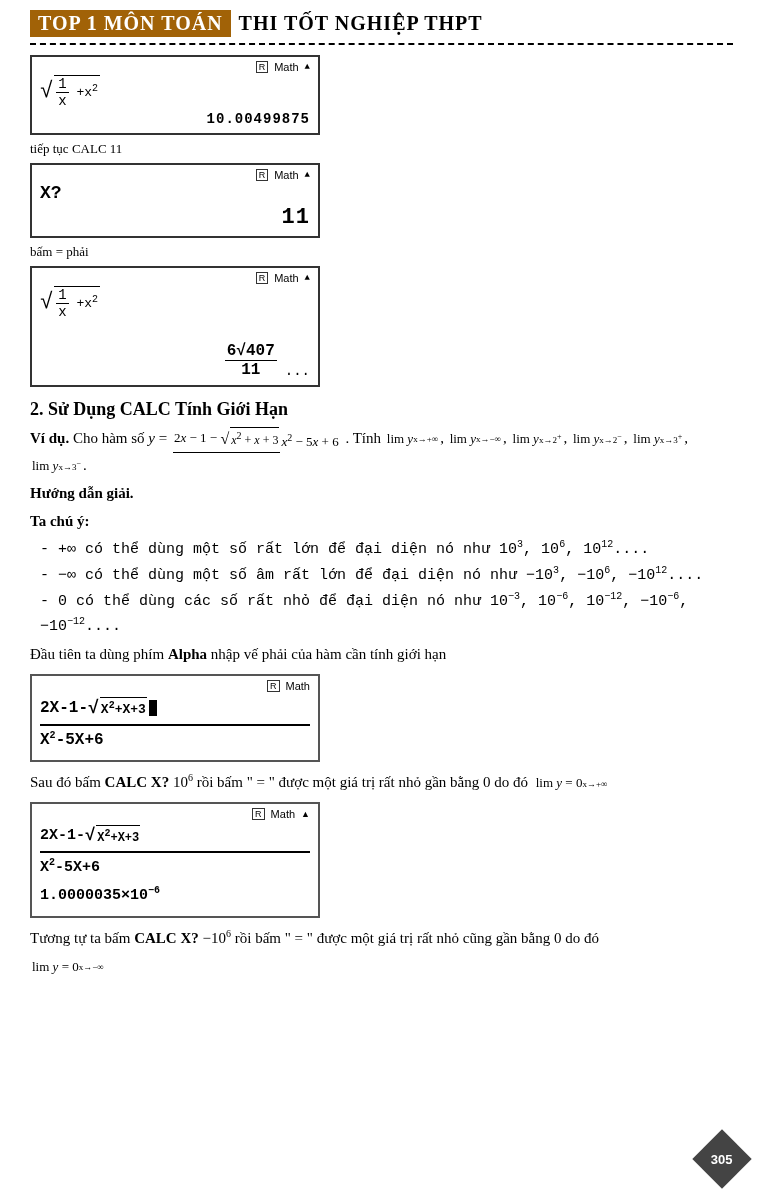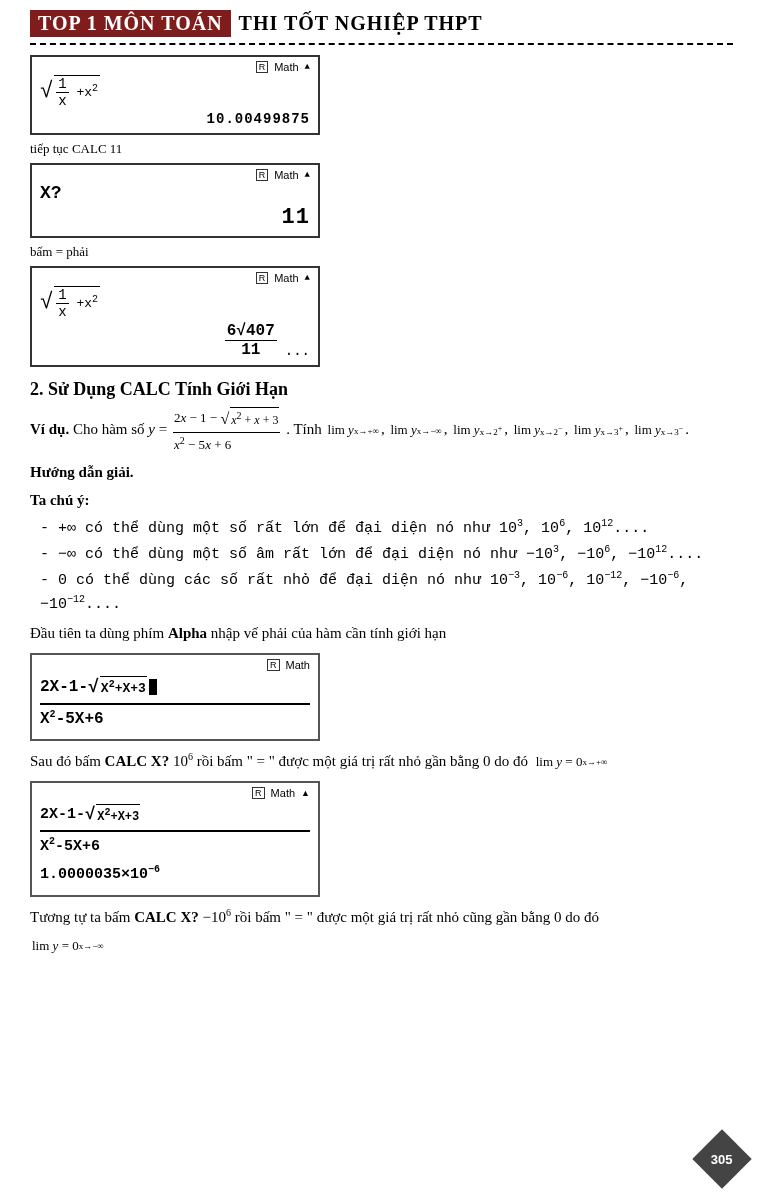--- a/index.html
+++ b/index.html
@@ -16,21 +16,21 @@
 
     
     .page-header {
       display: flex;
       align-items: center;
       border-bottom: 2px dashed #000;
       padding-bottom: 6px;
       margin-bottom: 10px;
     }
     .header-box {
-      background: #7f1d1d;
+      background: #a16207;
       color: #fff;
       font-size: 20px;
       font-weight: bold;
       padding: 2px 8px;
       margin-right: 8px;
       letter-spacing: 1px;
     }
     .header-rest {
       font-size: 20px;
       font-weight: bold;
@@ -126,22 +126,22 @@
     .example-text {
       margin: 4px 0;
       line-height: 1.6;
     }
 
     .bold { font-weight: bold; }
 
     
     .ifrac {
       display: inline-flex;
-      flex-direction: column;
-      align-items: flex-start;
+      flex-direction: row;
+      align-items: flex-end;
       vertical-align: middle;
       font-size: 13px;
       margin: 0 2px;
     }
     .ifrac .inum { border-bottom: 1px solid #000; padding: 0 1px; white-space: nowrap; }
     .ifrac .iden { padding: 0 1px; white-space: nowrap; }
 
     
     .lim-wrap {
       display: inline-flex;
@@ -257,21 +257,21 @@
       <span class="sqrt-content">
         <span class="frac">
           <span class="num">1</span>
           <span class="den">x</span>
         </span>
         +x<sup>2</sup>
       </span>
     </span>
   </div>
   <div style="display:flex; justify-content:flex-end; align-items:flex-end; gap:4px;">
-    <span class="frac" style="font-size:16px; font-weight:bold; font-family:'Courier New',monospace; text-align:right;">
+    <span class="frac" style="font-size:16px; font-weight:bold; font-family:'Courier New',monospace; text-align:right;margin-top:20px;">
       <span class="num">6√407</span>
       <span class="den">11</span>
     </span>
     <span style="font-size:14px; margin-left:4px;">...</span>
   </div>
 </div>
 
 <div class="section-heading">2. Sử Dụng CALC Tính Giới Hạn</div>
 
 <div class="example-text">

